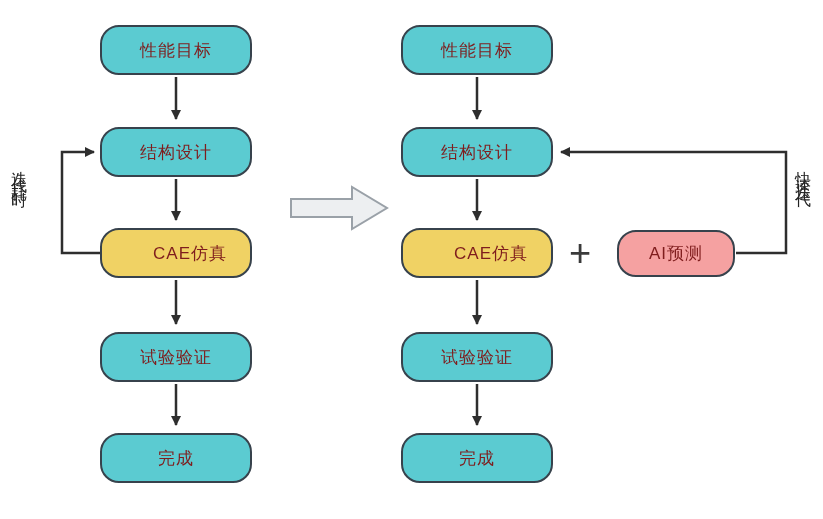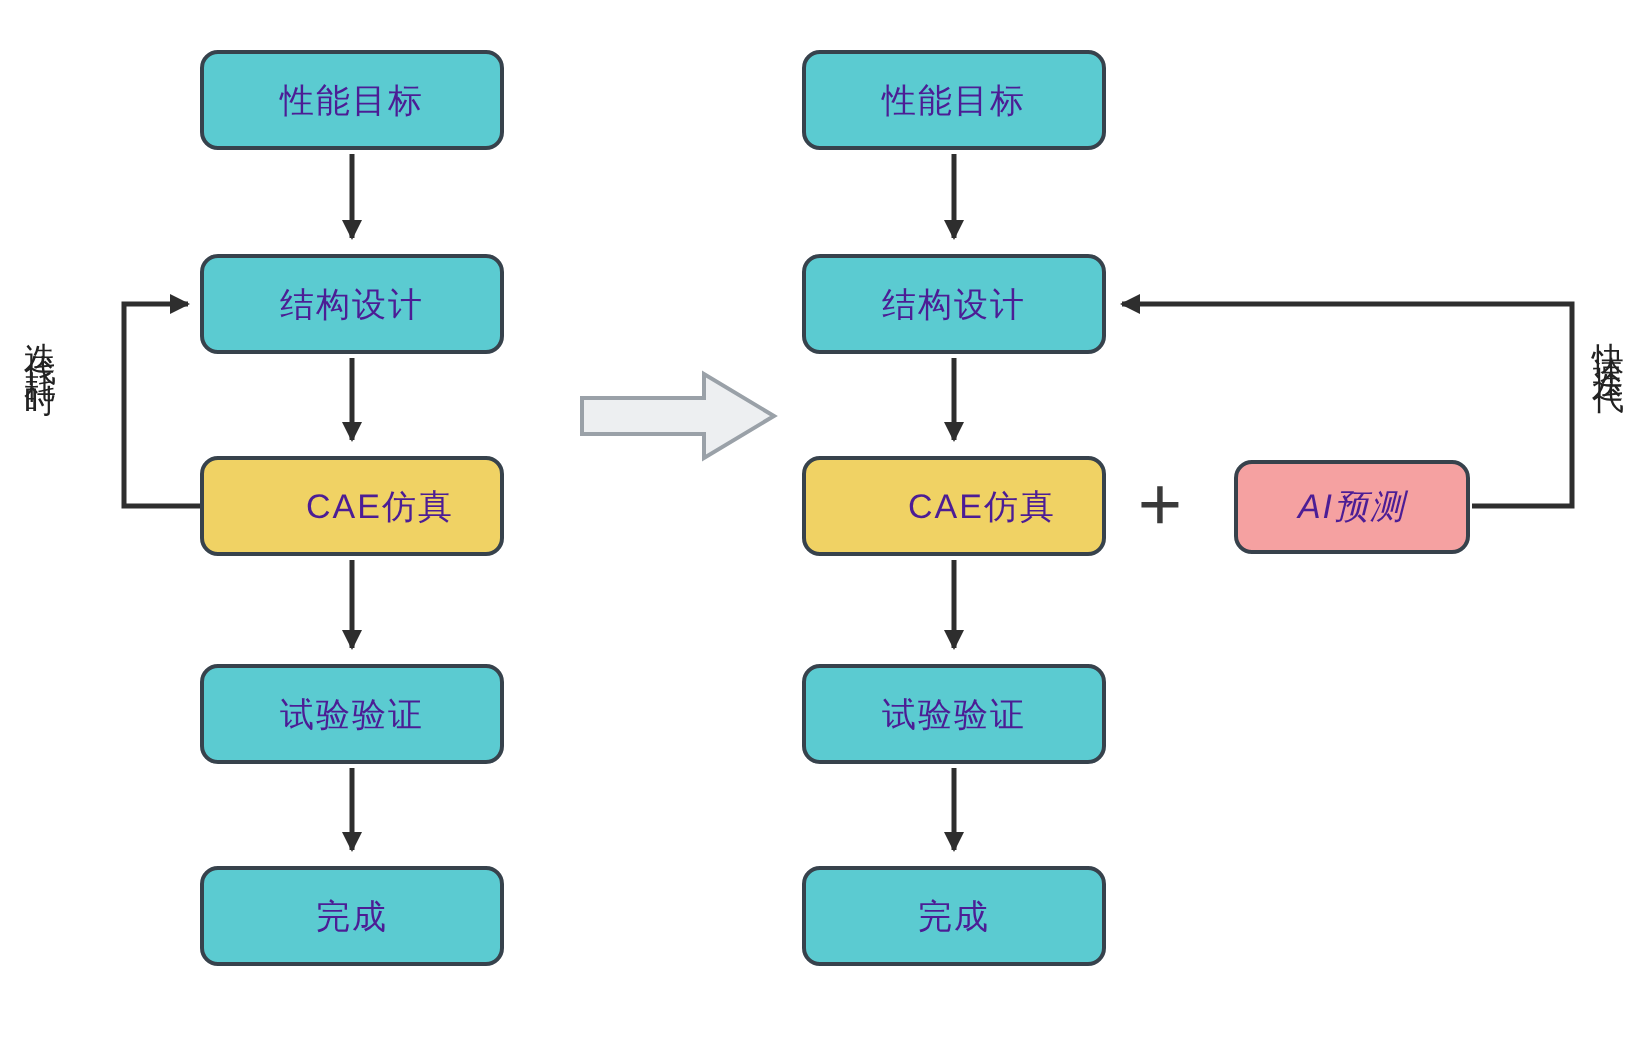--- a/index.html
+++ b/index.html
@@ -7,31 +7,31 @@
     position:relative;
     width:823px;height:519px;
     background:#ffffff;
     font-family:"Liberation Sans","DejaVu Sans",sans-serif;
     overflow:hidden;
   }
   .node{
     position:absolute;
     width:152px;height:50px;
     border:2px solid #37424C;
-    border-radius:9px;
+    border-radius:19px;
     display:flex;align-items:center;justify-content:center;
-    font-size:17px;color:#4c1d95;
+    font-size:17px;color:#7f1d1d;
     box-sizing:border-box;
     letter-spacing:1px;
   }
   .teal{background:#5BCBD1;}
   .yellow{background:#F0D264;padding-left:28px;}
   .pink{background:#F5A1A1;}
   .ai-node{
-    width:118px;height:47px;font-style:italic;
+    width:118px;height:47px;
   }
   .plus{
     position:absolute;
     left:560px;top:230px;width:40px;height:46px;
     display:flex;align-items:center;justify-content:center;
     font-size:38px;font-weight:400;color:#3a3a3a;
   }
   .vlabel{
     position:absolute;
     writing-mode:vertical-rl;

